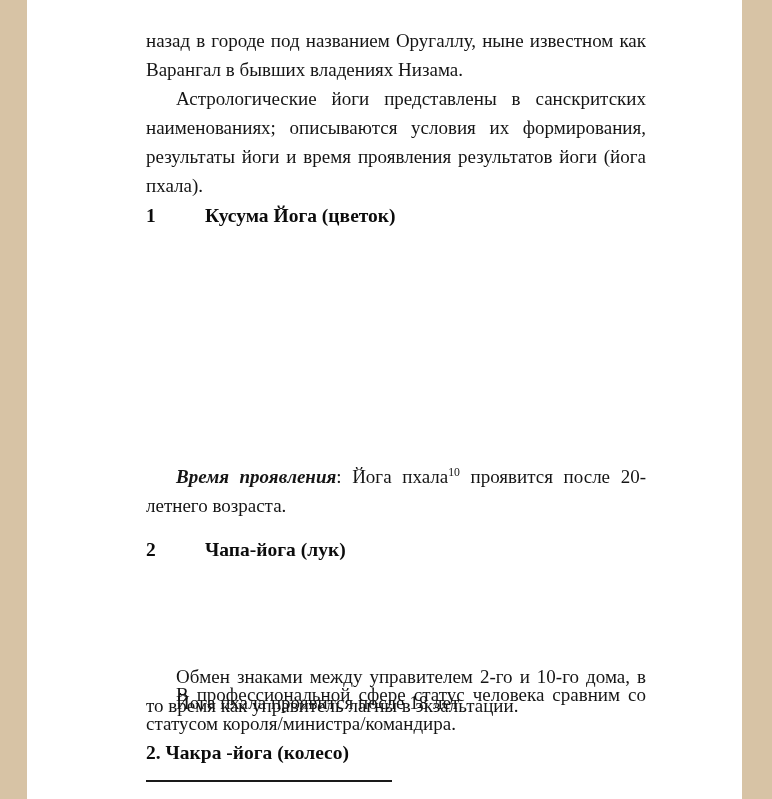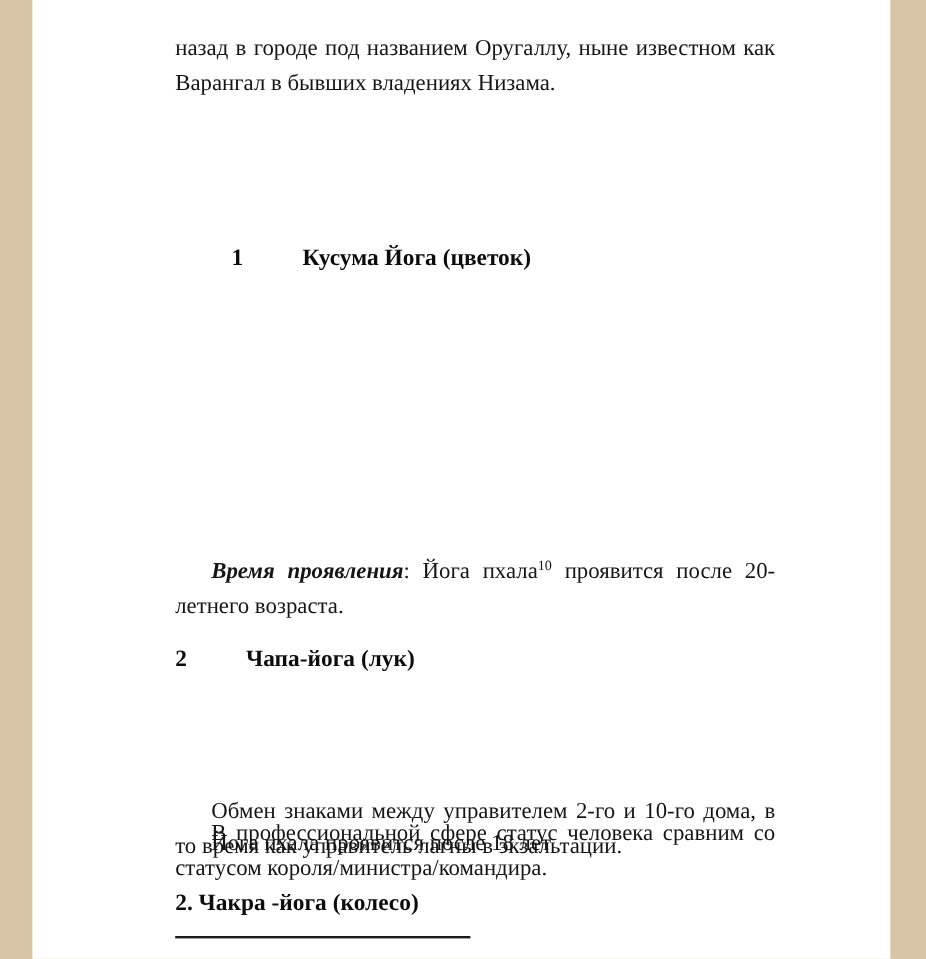--- a/index.html
+++ b/index.html
@@ -86,21 +86,21 @@
     width: 246px;
     height: 0;
     border: 0;
     border-top: 2px solid #1a1a1a;
     margin: 0;
   }
   
   .blk { position: absolute; left: 0; width: 500px; }
   #blk-para-1   { top: 26px; }
   #blk-para-2   { top: 84px; }
-  #blk-head-1   { top: 201px; margin-left: 47px; }
+  #blk-head-1   { top: 201px; }
   #blk-para-3   { top: 259px; }
   #blk-para-4   { top: 346px; }
   #blk-para-5   { top: 462px; }
   #blk-head-2   { top: 535px; }
   #blk-para-6   { top: 618px; margin-top: 44px; }
   #blk-para-7   { top: 680px; }
   #blk-para-8   { top: 688px; }
   #blk-head-3   { top: 738px; }
   #blk-fnrule   { top: 780px; }
 </style>
@@ -108,20 +108,23 @@
 <body>
 
 <div class="page-viewport">
   <div class="page-sheet">
     <div class="text-column">
 
       <div class="blk" id="blk-para-1">
         <p class="body-par no-justify-tail">назад в городе под названием Оругаллу, ныне известном как Варангал в бывших владениях Низама.</p>
       </div>
 
+      <div class="blk" id="blk-para-2">
+        <p class="body-par indent">Астрологические йоги представлены в санскритских наименованиях; описываются условия их формирования, результаты йоги и время проявления результатов йоги (йога пхала).</p>
+      </div>
 
       <div class="blk" id="blk-head-1">
         <p class="heading"><span class="num">1</span><span>Кусума Йога (цветок)</span></p>
       </div>
 
 
 
       <div class="blk" id="blk-para-5">
         <p class="body-par indent no-justify-tail"><span class="bold-ital">Время проявления</span><span>: Йога пхала</span><sup class="fn">10</sup><span> проявится после 20-летнего возраста.</span></p>
       </div>

